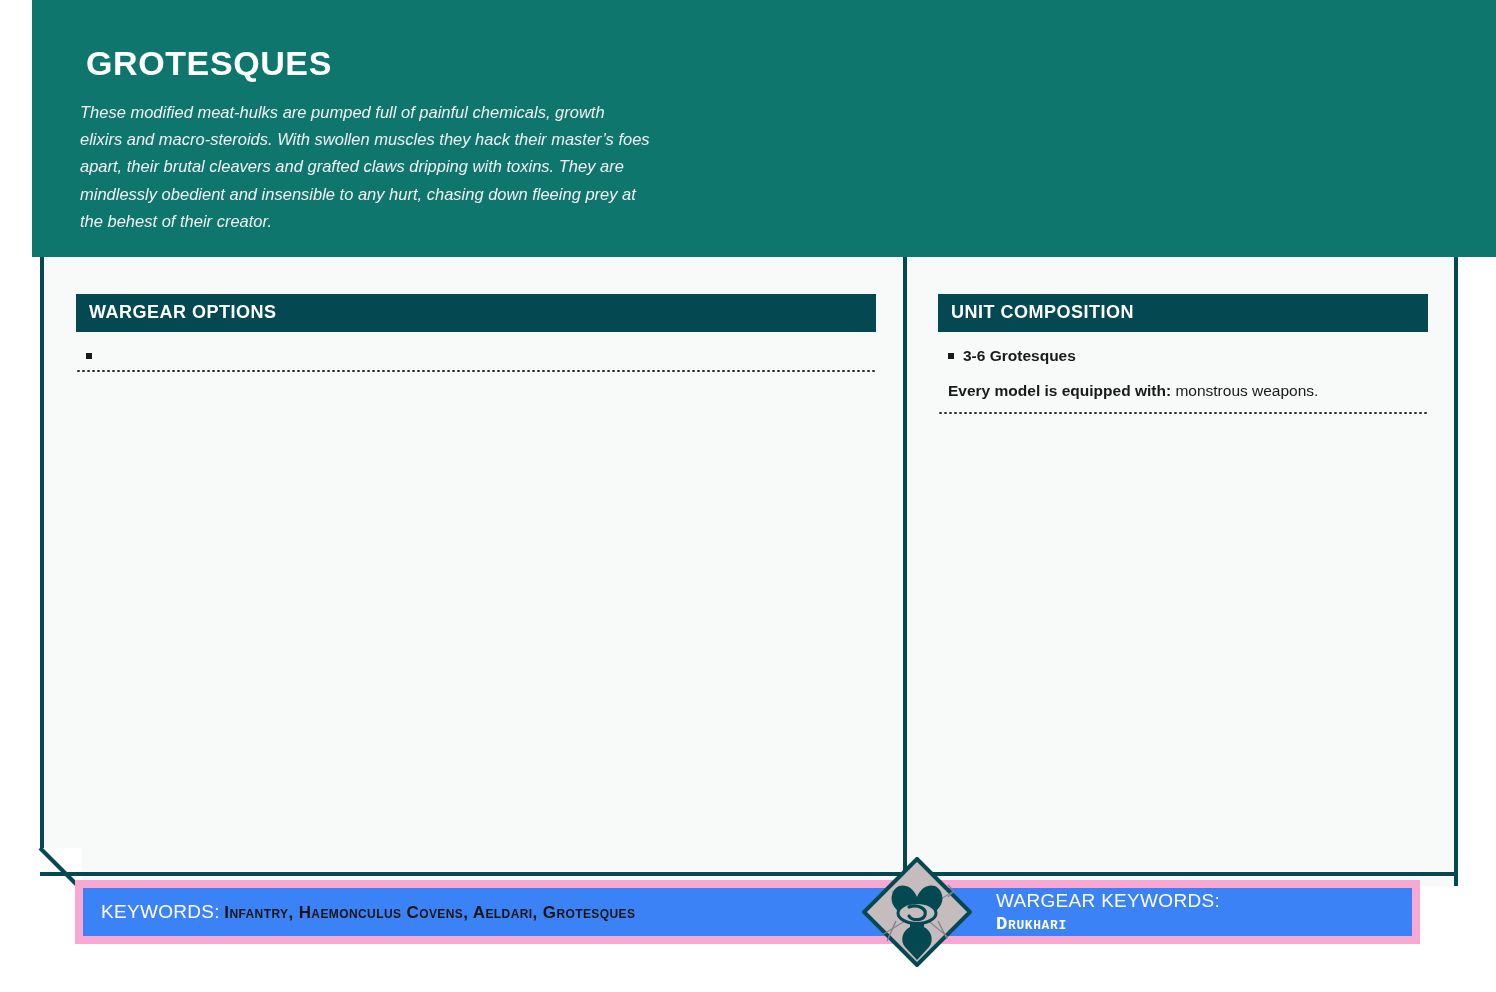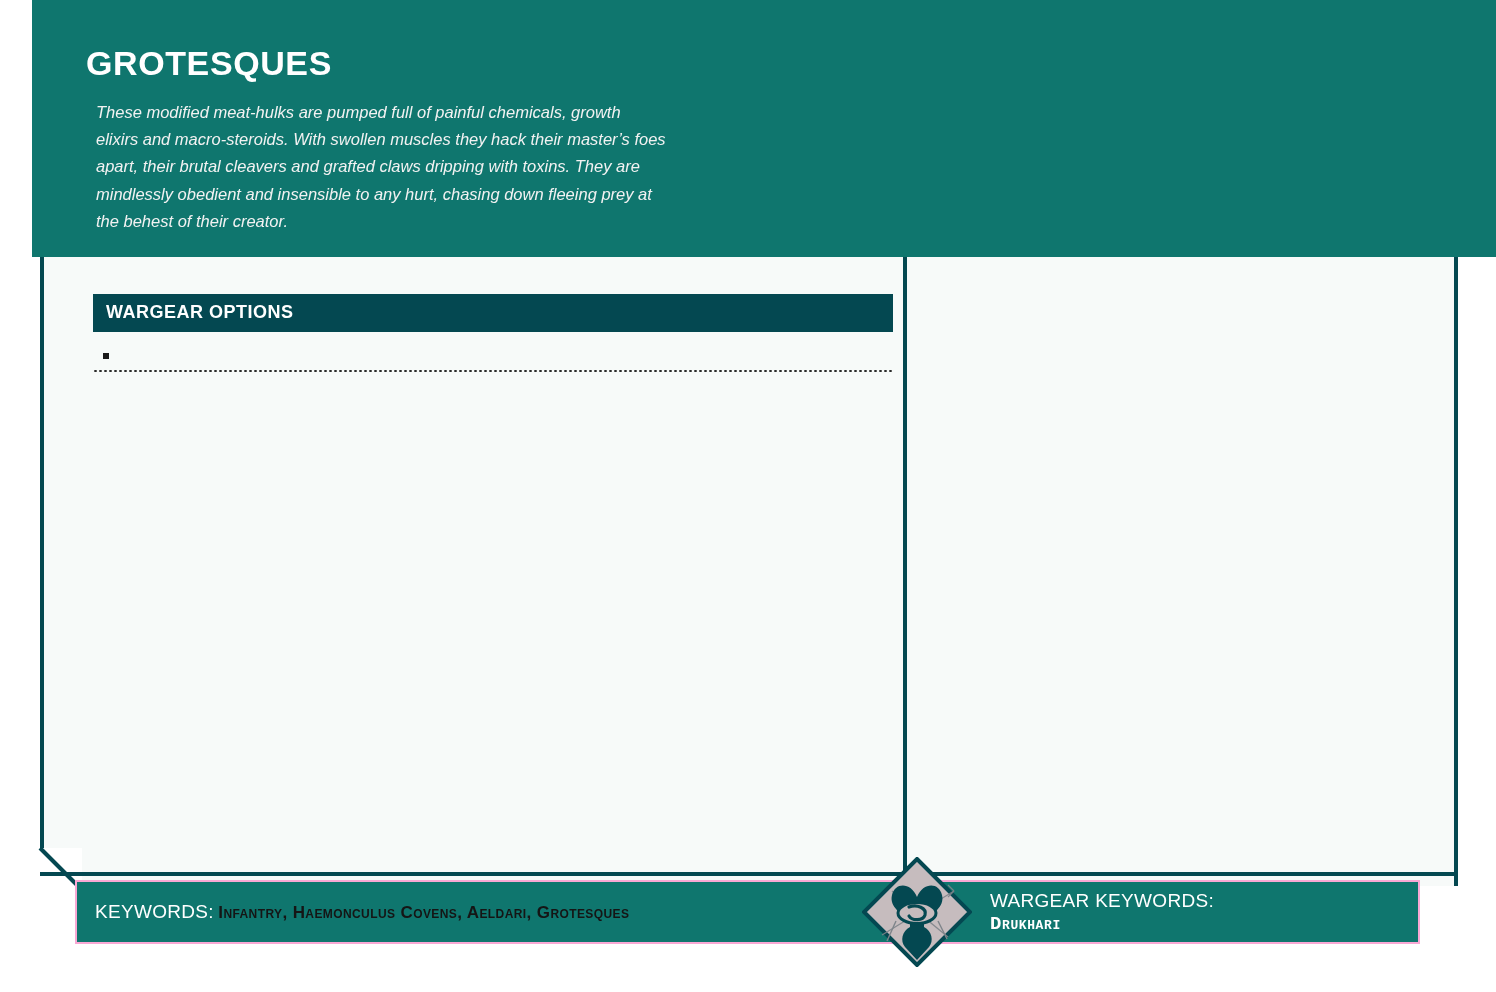--- a/index.html
+++ b/index.html
@@ -36,21 +36,21 @@
     font-size: 34px;
     font-weight: bold;
     letter-spacing: 0.6px;
     color: #ffffff;
     font-family: "Liberation Sans", sans-serif;
     text-transform: uppercase;
   }
 
   .unit-flavour {
     position: absolute;
-    left: 64px;
+    left: 48px;
     top: 99px;
     width: 570px;
     font-size: 16.5px;
     line-height: 27.2px;
     font-style: italic;
     color: #f2f2f2;
     font-family: "Liberation Sans", sans-serif;
   }
 
   
@@ -152,22 +152,22 @@
     background-position: 0 0;
   }
 
   
   .kw-bar {
     position: absolute;
     left: 75px;
     top: 880px;
     width: 1345px;
     height: 64px;
-    background: #0f766e;
-    border: 2px solid #f9a8d4;
+    background: #3b82f6;
+    border: 8px solid #f9a8d4;
   }
 
   .kw-left {
     position: absolute;
     left: 18px;
     top: 50%;
     transform: translateY(-50%);
     white-space: nowrap;
   }
 
@@ -239,28 +239,39 @@
   <svg class="notch" viewBox="0 0 44 44">
     <polygon points="0,0 44,0 44,44 0,44" fill="#ffffff"></polygon>
     <polygon points="2,0 44,42 44,44 0,44 0,0" fill="#ffffff"></polygon>
     <line x1="2" y1="0" x2="44" y2="42" stroke="#044851" stroke-width="4"></line>
   </svg>
 
   <div class="col-divider"></div>
 
   <div class="footer-rule"></div>
 
-  <div class="section" style="left:93px; top:294px; width:800px;">
+  <div class="section" style="left:76px; top:294px; width:800px;">
     <div class="section-header">WARGEAR OPTIONS</div>
     <div class="bullet-row">
       <span class="sq-bullet"></span>
     </div>
     <div class="dot-rule"></div>
   </div>
 
+  <div class="section" style="left:938px; top:294px; width:490px;">
+    <div class="section-header">UNIT COMPOSITION</div>
+    <div class="bullet-row">
+      <span class="sq-bullet"></span>
+      <span class="bullet-text bold">3-6 Grotesques</span>
+    </div>
+    <div class="equip-line" style="padding-left:10px;">
+      <span class="lead">Every model is equipped with:</span><span> monstrous weapons.</span>
+    </div>
+    <div class="dot-rule"></div>
+  </div>
 
   <div class="kw-bar">
     <div class="kw-left">
       <span class="kw-label">KEYWORDS:</span>
       <span class="kw-values">Infantry, Haemonculus Covens, Aeldari, Grotesques</span>
     </div>
     <div class="fkw-block">
       <span class="fkw-label">WARGEAR KEYWORDS:</span>
       <span class="fkw-values">Drukhari</span>
     </div>

